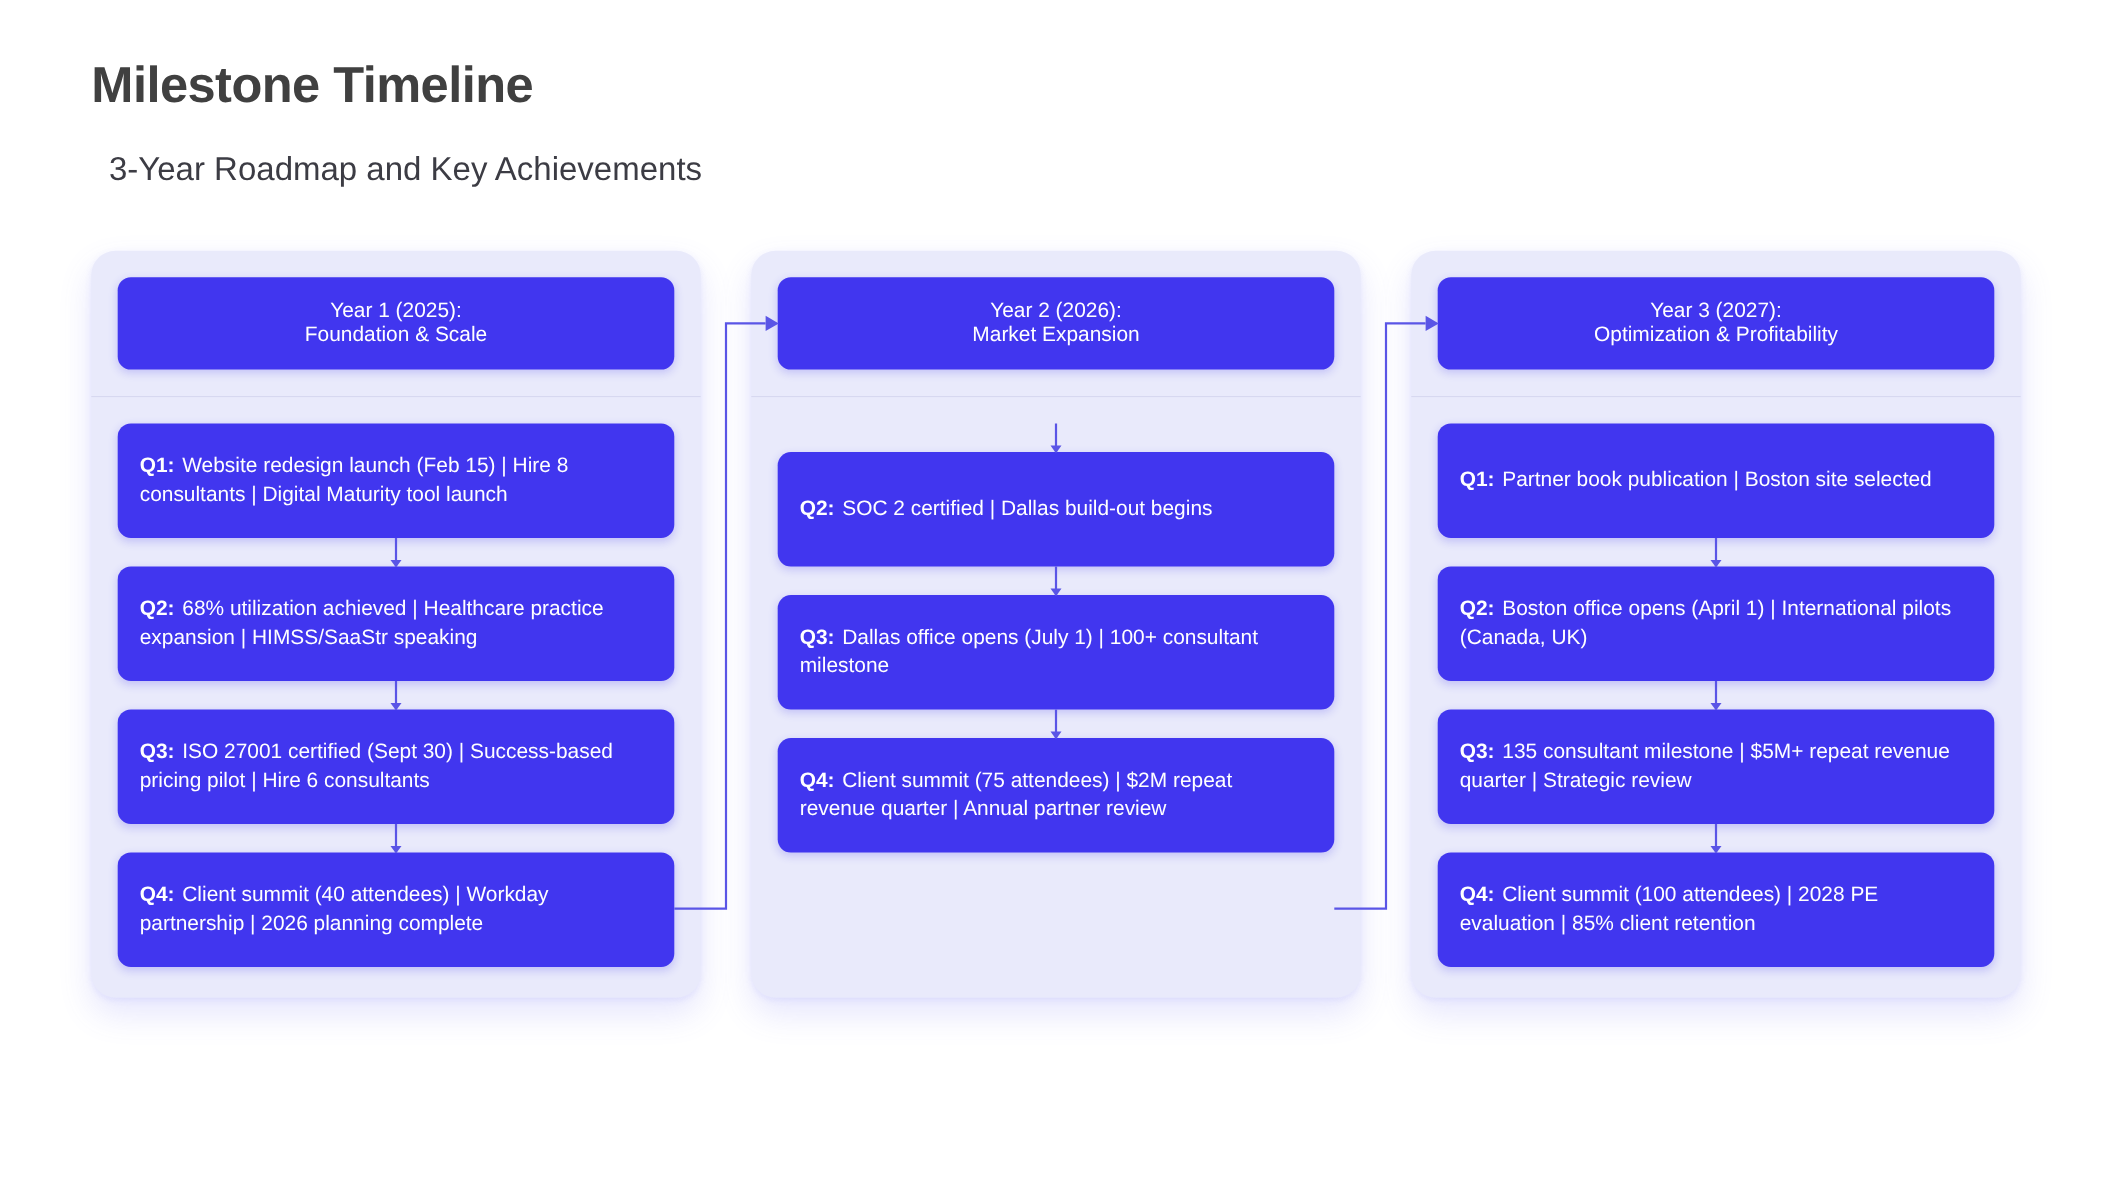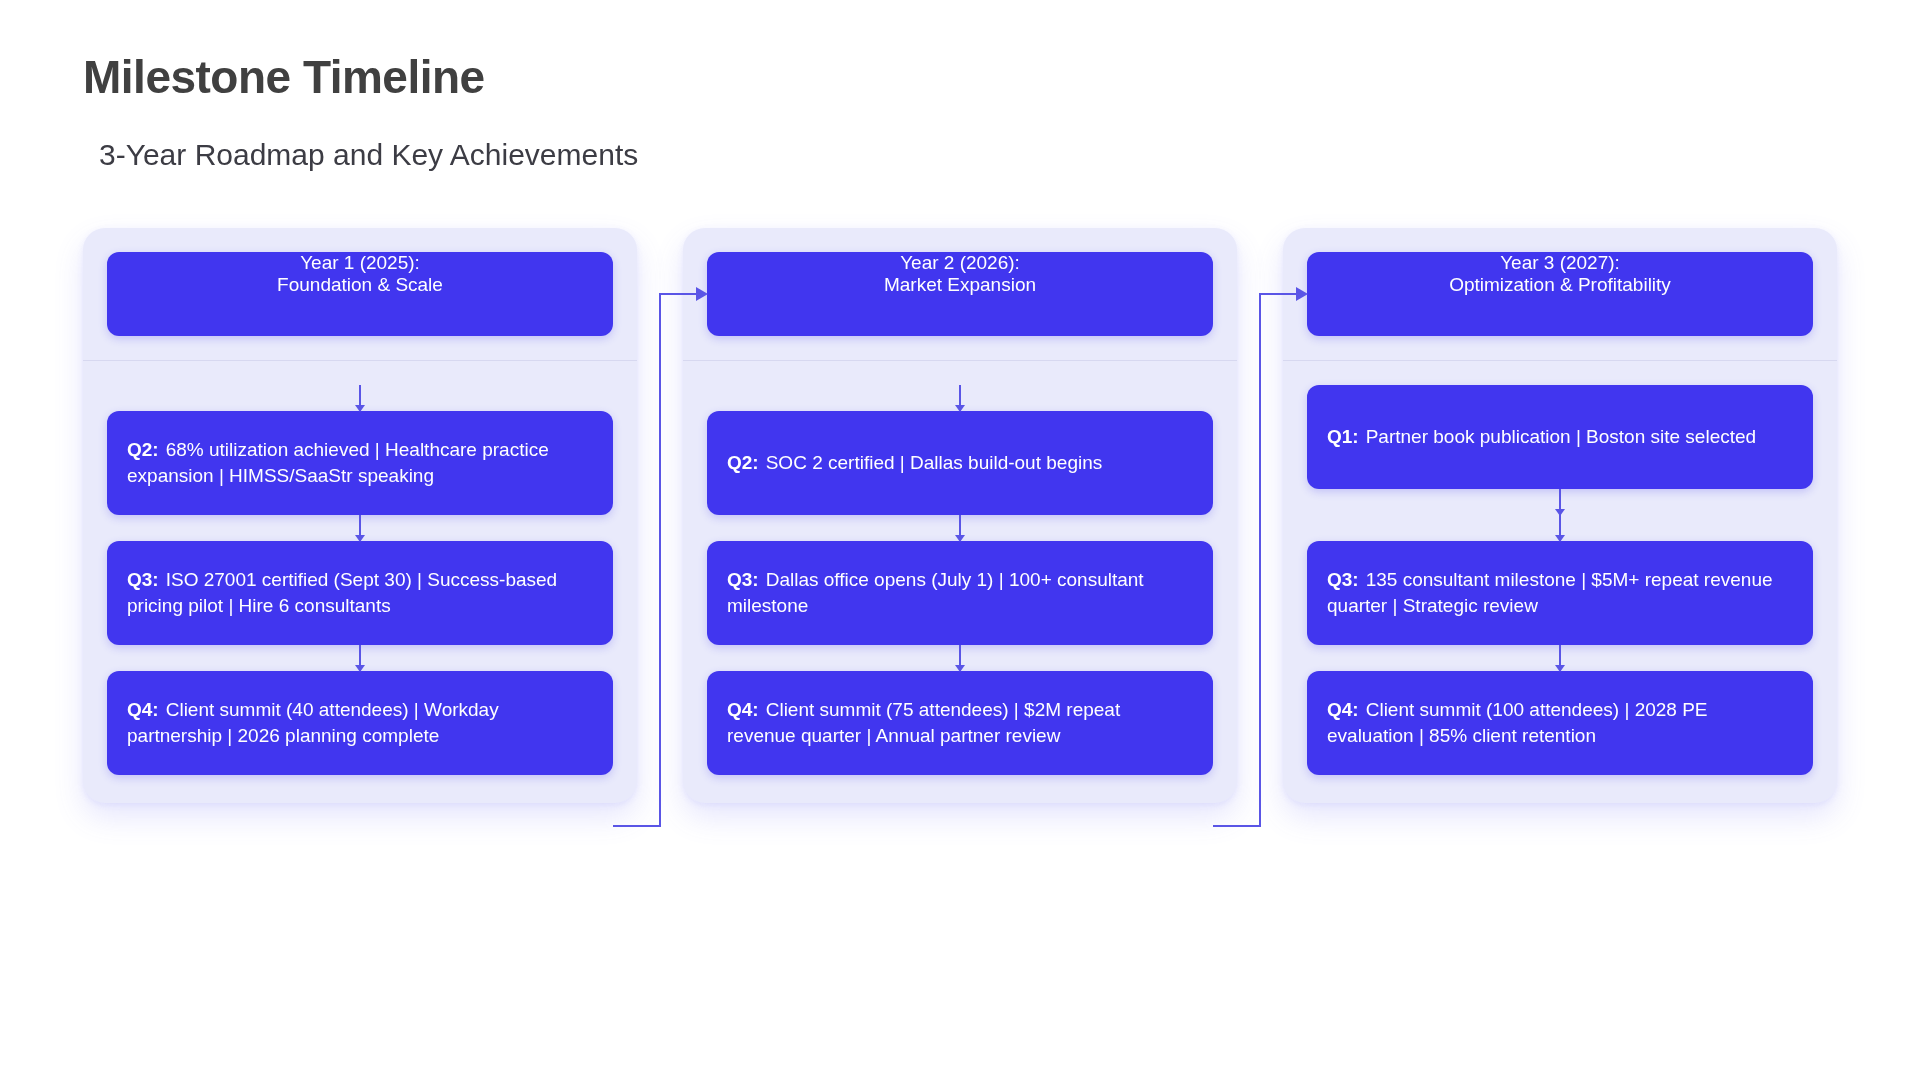--- a/index.html
+++ b/index.html
@@ -48,21 +48,21 @@
     padding: 24px 24px 28px 24px;
     box-shadow: 0 14px 30px rgba(99,102,241,0.16), 0 2px 6px rgba(99,102,241,0.10);
   }
 
   .year-box {
     background: #4136ef;
     border-radius: 12px;
     height: 84px;
     display: flex;
     flex-direction: column;
-    justify-content: flex-start;
+    justify-content: center;
     align-items: center;
     color: #ffffff;
     text-align: center;
     box-shadow: 0 3px 8px rgba(65,54,239,0.22);
   }
   .year-line1 { font-size: 19px; font-weight: 400; }
   .year-line2 { font-size: 19px; font-weight: 400; margin-top: 0; }
 
   .divider {
     height: 1px;
@@ -118,20 +118,23 @@
 <h2 class="page-subtitle">3-Year Roadmap and Key Achievements</h2>
 
 <div class="columns">
 
   <div class="column">
     <div class="year-box">
       <div class="year-line1">Year 1 (2025):</div>
       <div class="year-line2">Foundation &amp; Scale</div>
     </div>
     <div class="divider"></div>
+    <div class="qbox">
+      <div><span class="q-label">Q1:</span><span>Website redesign launch (Feb 15) | Hire 8 consultants | Digital Maturity tool launch</span></div>
+    </div>
     <div class="down-arrow"></div>
     <div class="qbox">
       <div><span class="q-label">Q2:</span><span>68% utilization achieved | Healthcare practice expansion | HIMSS/SaaStr speaking</span></div>
     </div>
     <div class="down-arrow"></div>
     <div class="qbox">
       <div><span class="q-label">Q3:</span><span>ISO 27001 certified (Sept 30) | Success-based pricing pilot | Hire 6 consultants</span></div>
     </div>
     <div class="down-arrow"></div>
     <div class="qbox">
@@ -162,20 +165,23 @@
   <div class="column">
     <div class="year-box">
       <div class="year-line1">Year 3 (2027):</div>
       <div class="year-line2">Optimization &amp; Profitability</div>
     </div>
     <div class="divider"></div>
     <div class="qbox">
       <div><span class="q-label">Q1:</span><span>Partner book publication | Boston site selected</span></div>
     </div>
     <div class="down-arrow"></div>
+    <div class="qbox">
+      <div><span class="q-label">Q2:</span><span>Boston office opens (April 1) | International pilots (Canada, UK)</span></div>
+    </div>
     <div class="down-arrow"></div>
     <div class="qbox">
       <div><span class="q-label">Q3:</span><span>135 consultant milestone | $5M+ repeat revenue quarter | Strategic review</span></div>
     </div>
     <div class="down-arrow"></div>
     <div class="qbox">
       <div><span class="q-label">Q4:</span><span>Client summit (100 attendees) | 2028 PE evaluation | 85% client retention</span></div>
     </div>
   </div>
 

